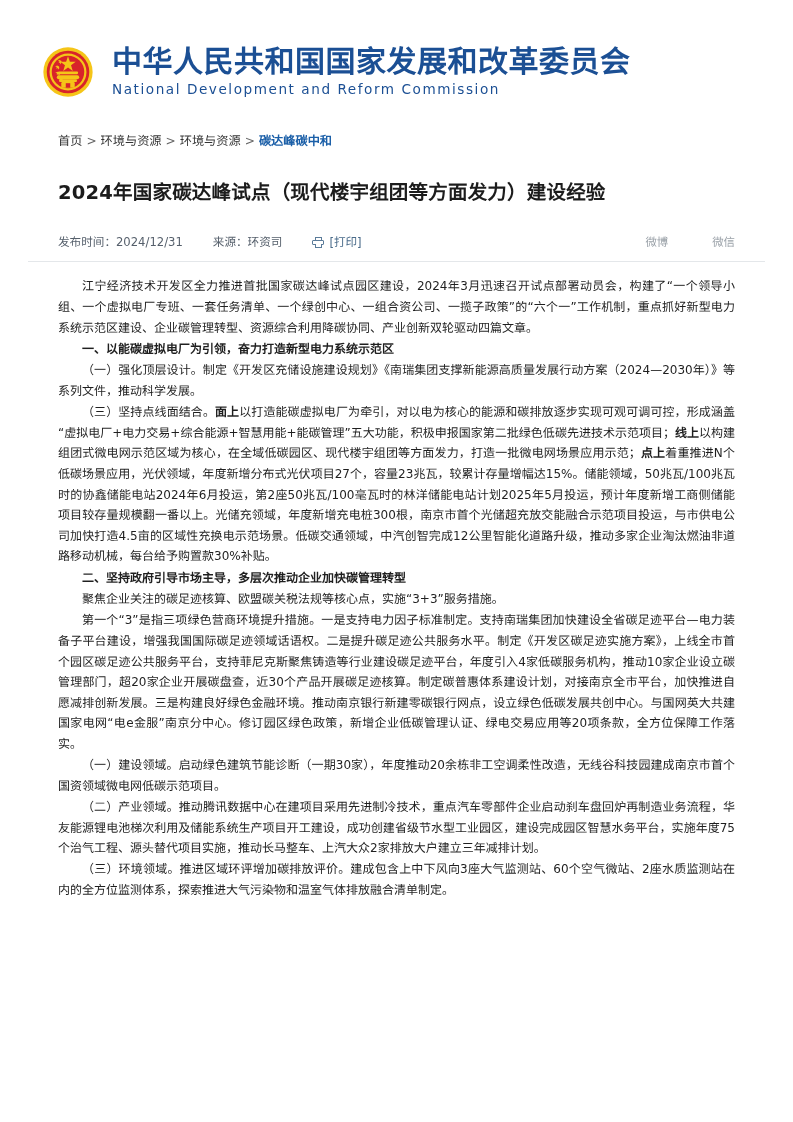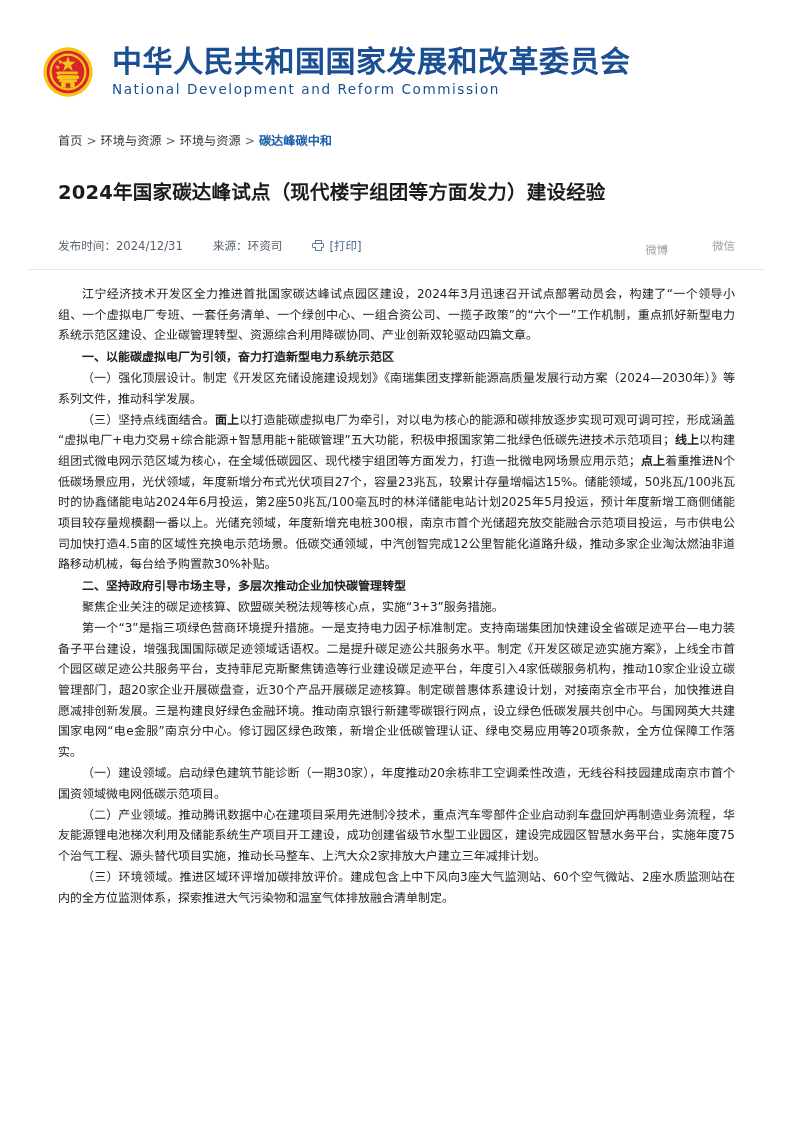--- a/index.html
+++ b/index.html
@@ -210,21 +210,21 @@
     <span class="meta-item">来源：环资司</span>
     <a class="meta-print" href="#" style="text-decoration:none;">
       <span class="printer-ico">
         <span class="top"></span>
           <span class="body"></span>
           <span class="out"></span>
       </span>
       <span>[打印]</span>
     </a>
     <span class="meta-spacer"></span>
-    <a class="share-link" href="#" style="text-decoration:none;margin-top:8px;">微博</a>
+    <a class="share-link" href="#" style="text-decoration:none;">微博</a>
     <a class="share-link" href="#" style="text-decoration:none;">微信</a>
   </div>
 
   <div class="article-body" id="article-body">
       <p class=""><span>江宁经济技术开发区全力推进首批国家碳达峰试点园区建设，2024年3月迅速召开试点部署动员会，构建了“一个领导小组、一个虚拟电厂专班、一套任务清单、一个绿创中心、一组合资公司、一揽子政策”的“六个一”工作机制，重点抓好新型电力系统示范区建设、企业碳管理转型、资源综合利用降碳协同、产业创新双轮驱动四篇文章。</span></p>
       <p class="sec-head"><b>一、以能碳虚拟电厂为引领，奋力打造新型电力系统示范区</b></p>
       <p class=""><span>（一）强化顶层设计。制定《开发区充储设施建设规划》《南瑞集团支撑新能源高质量发展行动方案（2024—2030年）》等系列文件，推动科学发展。</span></p>
       <p class=""><span>（三）坚持点线面结合。</span><b>面上</b><span>以打造能碳虚拟电厂为牵引，对以电为核心的能源和碳排放逐步实现可观可调可控，形成涵盖“虚拟电厂+电力交易+综合能源+智慧用能+能碳管理”五大功能，积极申报国家第二批绿色低碳先进技术示范项目；</span><b>线上</b><span>以构建组团式微电网示范区域为核心，在全域低碳园区、现代楼宇组团等方面发力，打造一批微电网场景应用示范；</span><b>点上</b><span>着重推进N个低碳场景应用，光伏领域，年度新增分布式光伏项目27个，容量23兆瓦，较累计存量增幅达15%。储能领域，50兆瓦/100兆瓦时的协鑫储能电站2024年6月投运，第2座50兆瓦/100毫瓦时的林洋储能电站计划2025年5月投运，预计年度新增工商侧储能项目较存量规模翻一番以上。光储充领域，年度新增充电桩300根，南京市首个光储超充放交能融合示范项目投运，与市供电公司加快打造4.5亩的区域性充换电示范场景。低碳交通领域，中汽创智完成12公里智能化道路升级，推动多家企业淘汰燃油非道路移动机械，每台给予购置款30%补贴。</span></p>
       <p class="sec-head"><b>二、坚持政府引导市场主导，多层次推动企业加快碳管理转型</b></p>
       <p class=""><span>聚焦企业关注的碳足迹核算、欧盟碳关税法规等核心点，实施“3+3”服务措施。</span></p>

